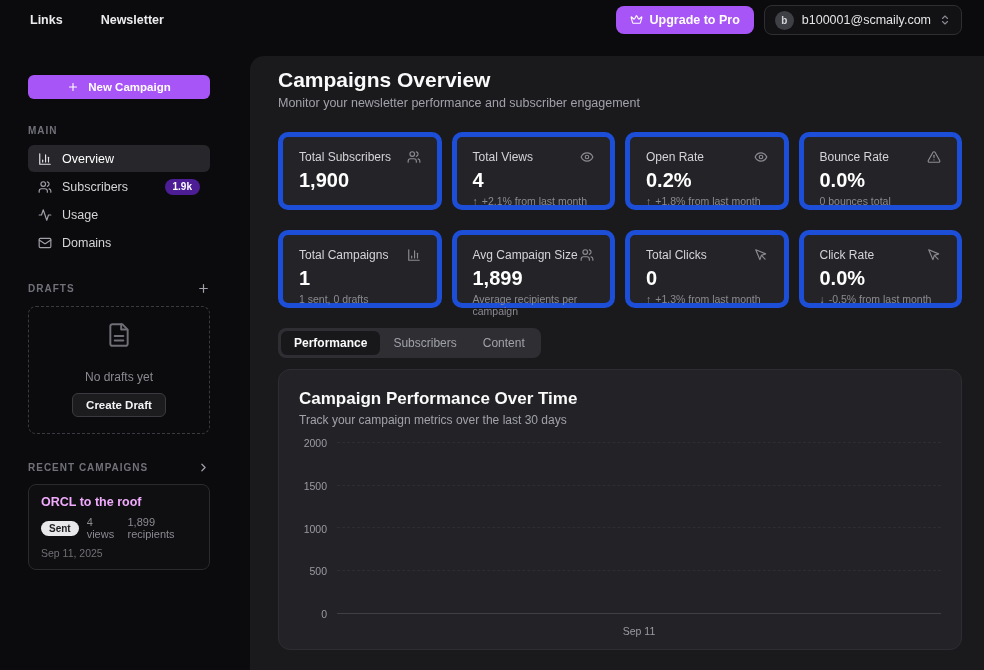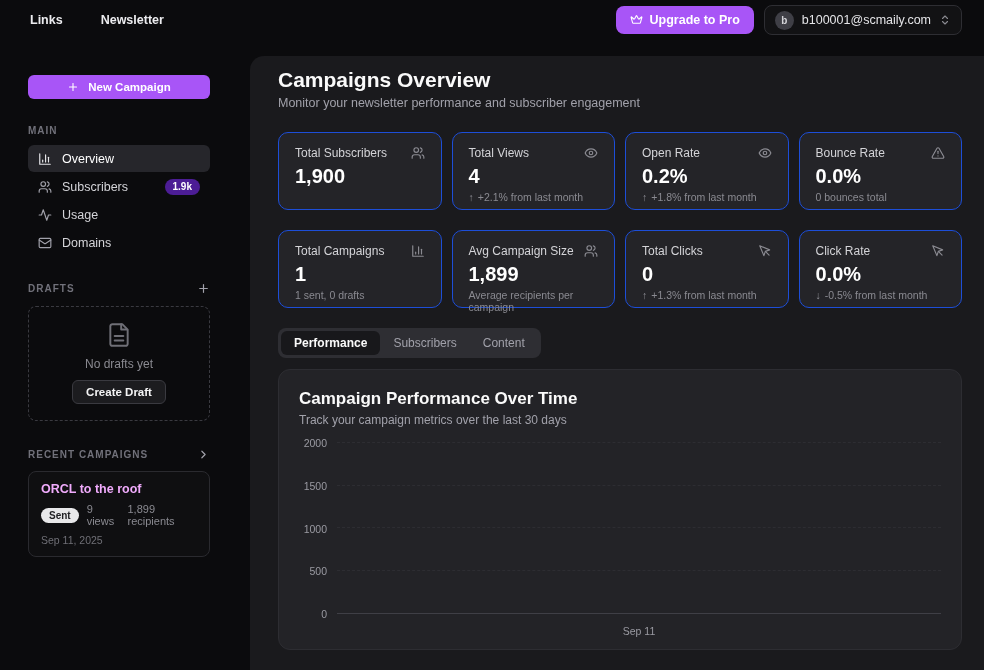--- a/index.html
+++ b/index.html
@@ -71,21 +71,21 @@
     font-size:10px; font-weight:700; padding:2.5px 8px; border-radius:999px;
   }
   .drafts-head { margin-top:26px; }
   .icon-btn { background:none; border:none; cursor:pointer; color:#a1a1aa; padding:0; }
   .icon-btn svg { width:13px; height:13px; }
   .drafts-box {
     margin-top:11px; border:1px dashed #3a3a40; border-radius:8px;
     padding:15px 10px 16px; text-align:center;
   }
   .drafts-box .doc-icon { width:26px; height:26px; color:#6f6f76; margin:0 auto; }
-  .drafts-empty { font-size:12px; color:#8a8a91; margin-top:9px; }
+  .drafts-empty { font-size:12px; color:#8a8a91; margin-top:22px; }
   .create-draft-btn {
     margin-top:9px; background:#1c1c1f; border:1px solid #3a3a40; color:#f4f4f5;
     font-family:inherit; font-size:11.5px; font-weight:600;
     padding:5px 13px; border-radius:6px; cursor:pointer;
   }
   .recent-head { margin-top:27px; }
   .campaign-card {
     margin-top:10px; border:1px solid #2a2a2f; border-radius:8px;
     padding:10px 12px; cursor:pointer; background:#0f0f11;
   }
@@ -105,21 +105,21 @@
     padding:12px 22px 0 28px; overflow:hidden;
   }
   .page-title { font-size:21px; font-weight:700; color:#fafafa; }
   .page-subtitle { font-size:12.5px; color:#a1a1aa; margin-top:4px; }
 
   .stats-grid {
     margin-top:22px;
     display:grid; grid-template-columns:repeat(4,1fr); column-gap:10px; row-gap:20px;
   }
   .stat-card {
-    background:#242428; border:1px solid #1d4ed8; border-radius:10px;
+    background:#242428; border:5px solid #1d4ed8; border-radius:10px;
     padding:13px 16px 12px; height:78px;
   }
   .stat-top { display:flex; align-items:center; justify-content:space-between; }
   .stat-label { font-size:12px; color:#d4d4d8; font-weight:500; }
   .stat-top svg { width:14px; height:14px; color:#8a8a91; }
   .stat-value { font-size:20px; font-weight:700; color:#fff; margin-top:5px; }
   .stat-sub { font-size:10.5px; color:#8a8a91; margin-top:3px; display:flex; gap:4px; }
 
   
   .tabs {
@@ -258,21 +258,21 @@
       <svg viewBox="0 0 24 24" fill="none" stroke="currentColor" stroke-width="2.2" stroke-linecap="round" stroke-linejoin="round">
           <path d="m9 18 6-6-6-6"></path>
         </svg>
     </button>
   </div>
 
   <div class="campaign-card">
     <div class="campaign-title">ORCL to the roof</div>
     <div class="campaign-meta">
       <span class="sent-badge">Sent</span>
-      <span class="campaign-stat">9 views</span>
+      <span class="campaign-stat">4 views</span>
       <span class="campaign-stat">1,899 recipients</span>
     </div>
     <div class="campaign-date">Sep 11, 2025</div>
   </div>
 </aside>
 
 <main class="main">
   <h1 class="page-title">Campaigns Overview</h1>
   <div class="page-subtitle">Monitor your newsletter performance and subscriber engagement</div>
 

